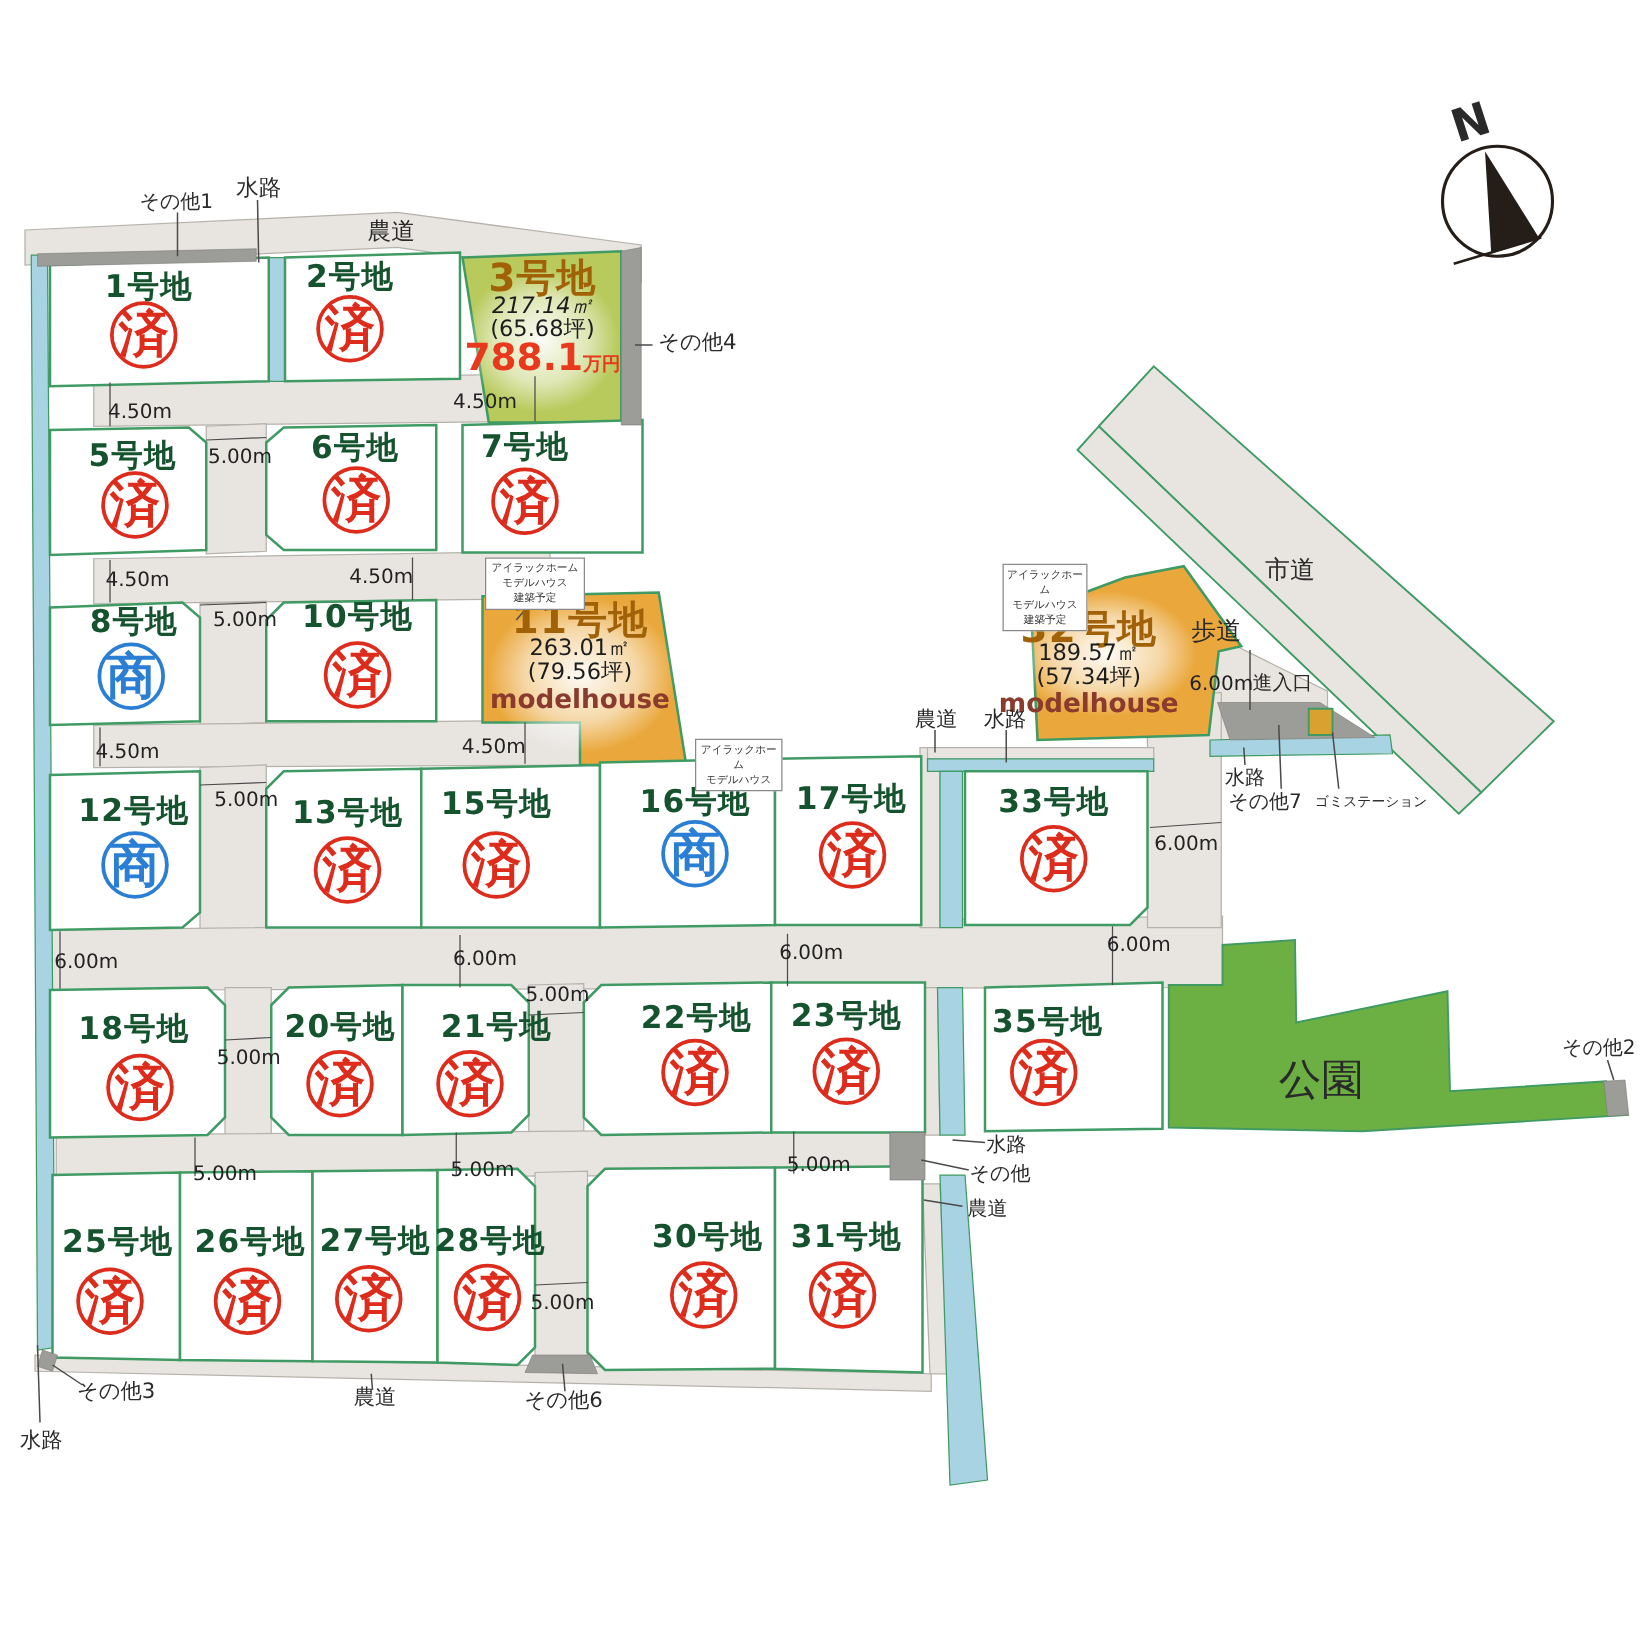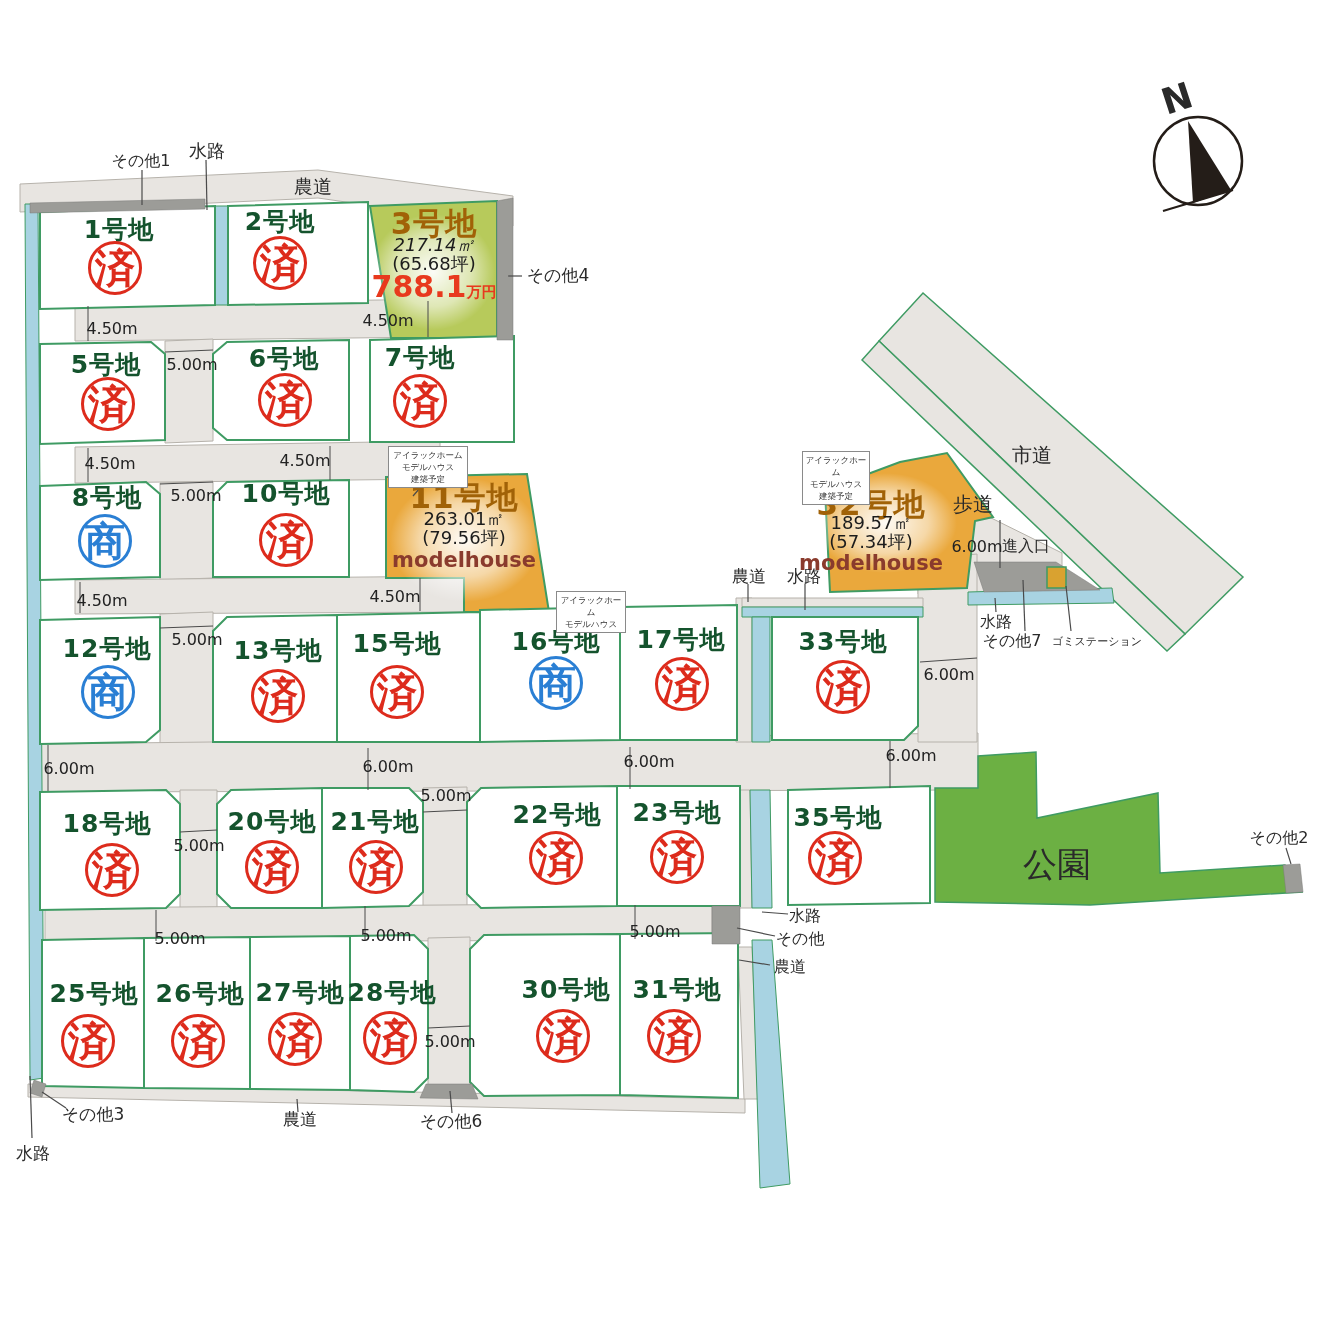--- a/index.html
+++ b/index.html
@@ -201,21 +201,21 @@
       <div class="t lot-name" style="left: 556px; top: 641px;">16号地</div>
       <div class="t stamp talk" style="left: 556px; top: 683px;">商</div>
       <div class="t lot-name" style="left: 681px; top: 639px;">17号地</div>
       <div class="t stamp sold" style="left: 682px; top: 684px;">済</div>
       <div class="t lot-name" style="left: 843px; top: 641px;">33号地</div>
       <div class="t stamp sold" style="left: 843px; top: 687px;">済</div>
       <div class="t lot-name" style="left: 107px; top: 823px; text-align: center;">18号地</div>
       <div class="t stamp sold" style="left: 112px; top: 870px;">済</div>
       <div class="t lot-name" style="left: 272px; top: 821px;">20号地</div>
       <div class="t stamp sold" style="left: 272px; top: 867px;">済</div>
-      <div class="t lot-name" style="left: 375px; top: 821px;">21号地</div>
+      <div class="t lot-name" style="left: 397px; top: 821px;">21号地</div>
       <div class="t stamp sold" style="left: 376px; top: 867px;">済</div>
       <div class="t lot-name" style="left: 557px; top: 814px;">22号地</div>
       <div class="t stamp sold" style="left: 556px; top: 858px;">済</div>
       <div class="t lot-name" style="left: 677px; top: 812px;">23号地</div>
       <div class="t stamp sold" style="left: 677px; top: 857px;">済</div>
       <div class="t lot-name" style="left: 838px; top: 817px; text-align: right;">35号地</div>
       <div class="t stamp sold" style="left: 835px; top: 858px;">済</div>
       <div class="t lot-name" style="left: 94px; top: 993px;">25号地</div>
       <div class="t stamp sold" style="left: 88px; top: 1041px;">済</div>
       <div class="t lot-name" style="left: 200px; top: 993px;">26号地</div>

